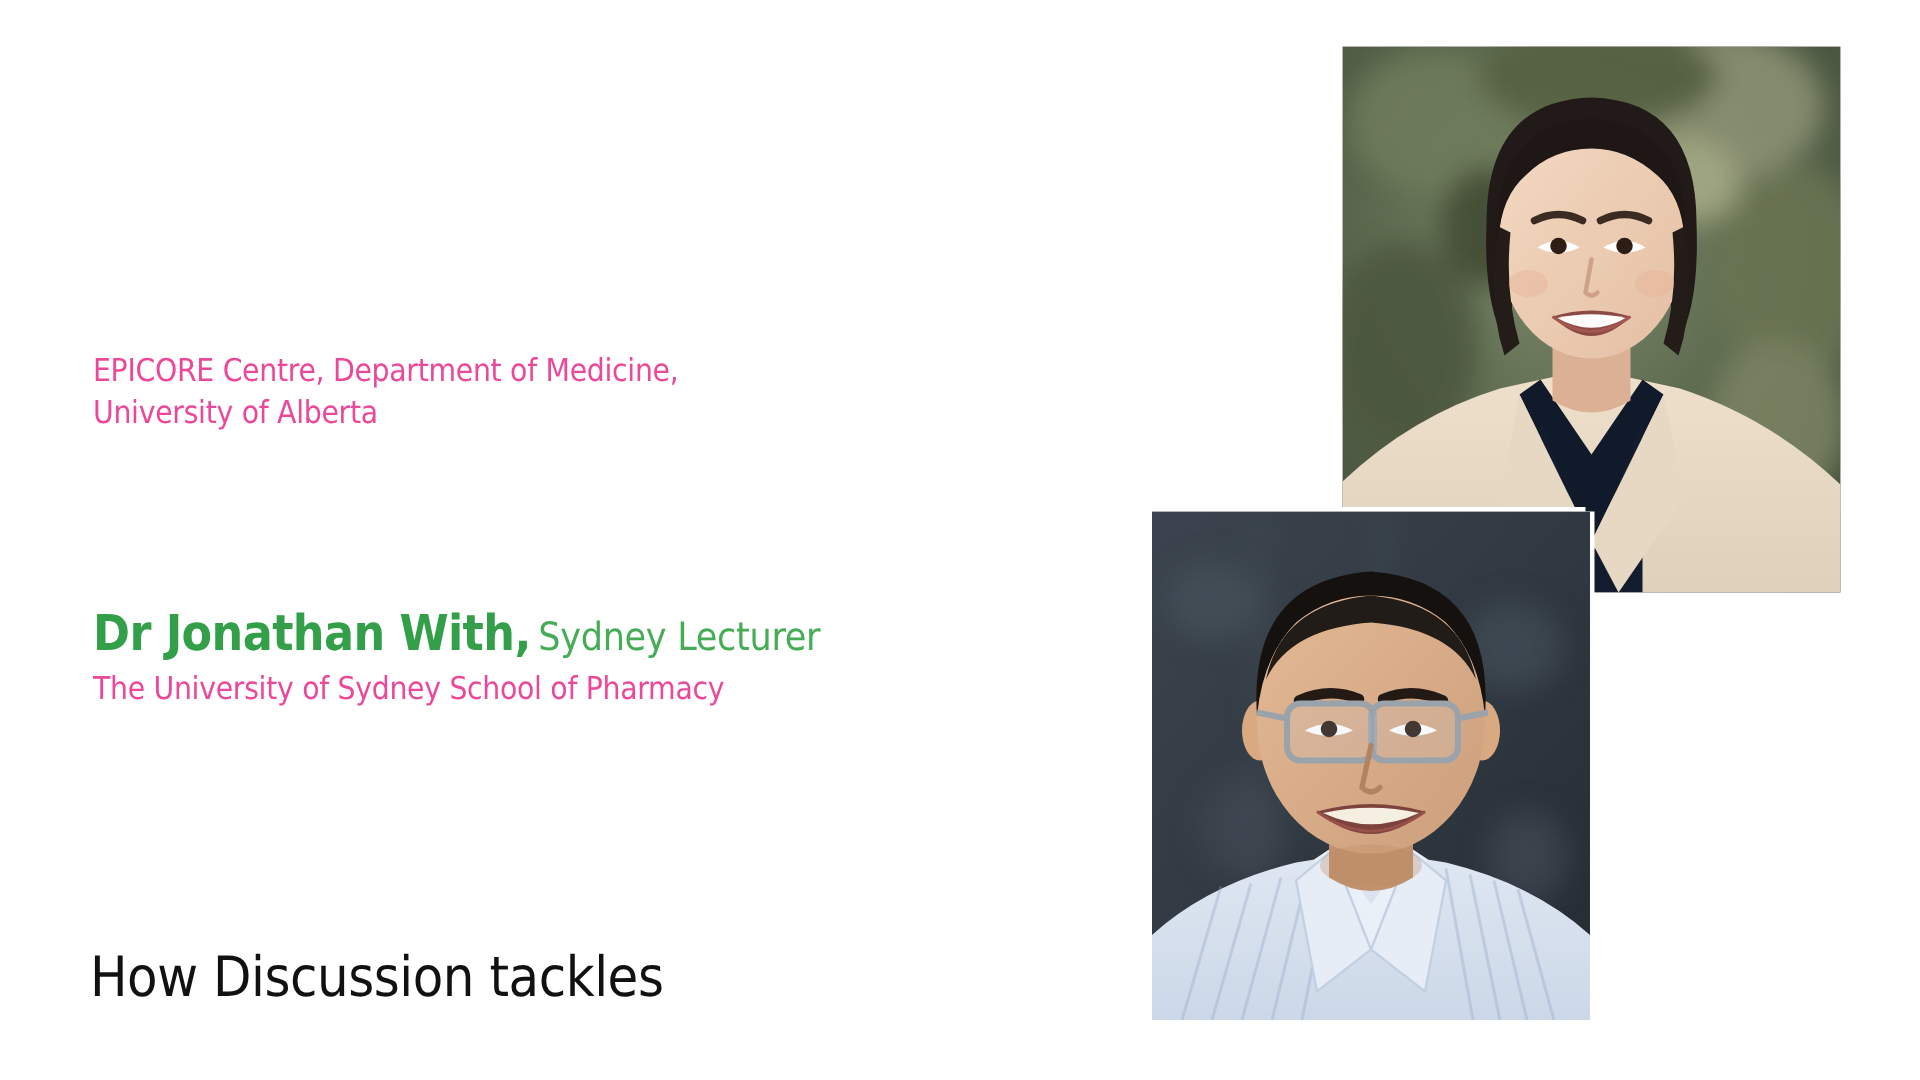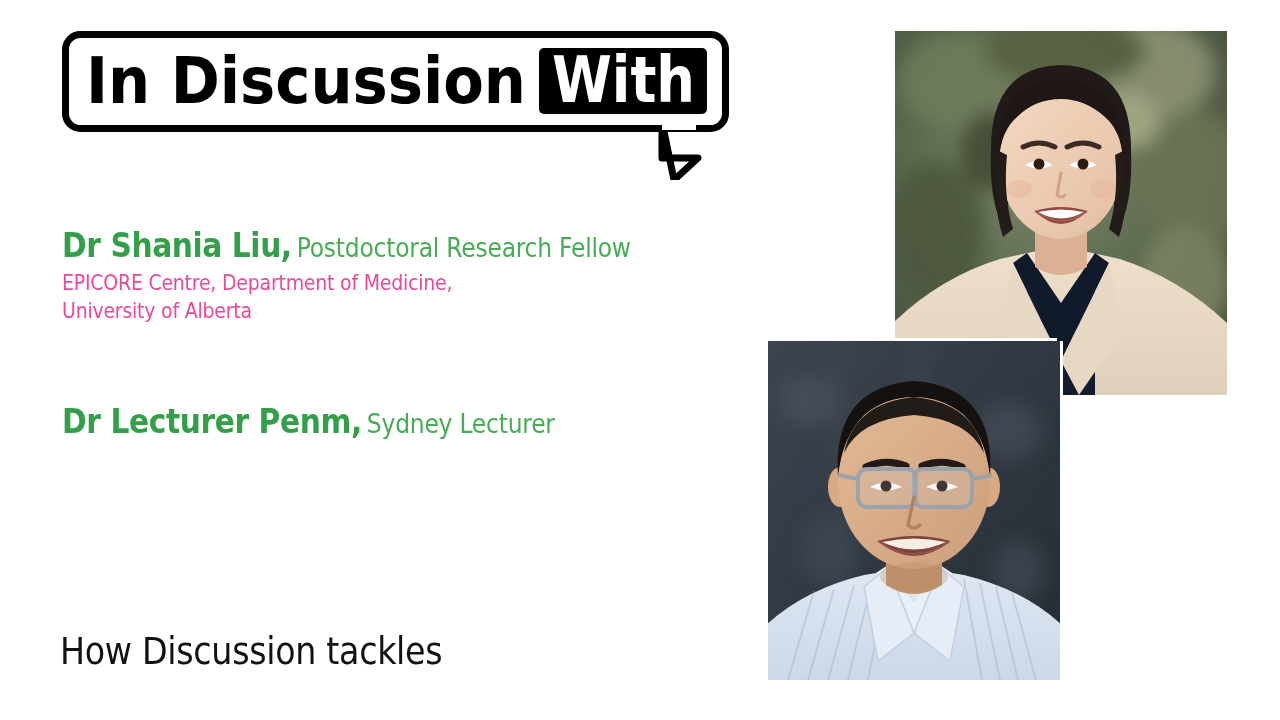--- a/index.html
+++ b/index.html
@@ -111,48 +111,31 @@
     height: 339px;
     z-index: 3;
     box-shadow: -3px -3px 0 0 #ffffff, 3px 0 0 0 #ffffff;
   }
 </style>
 </head>
 <body>
 
 <div class="stage">
 
-  <div class="logo-wrap">
-    <svg class="logo-svg" width="680" height="150" viewBox="0 0 680 150" xmlns="http://www.w3.org/2000/svg">
-
-      <path d="M600 92 L600 128 L636 128 L612 150 Z" fill="#ffffff" stroke="#000000" stroke-width="7" stroke-linejoin="round"></path>
-
-      <rect x="3.5" y="4.5" width="660" height="94" rx="15" ry="15" fill="#ffffff" stroke="#000000" stroke-width="7"></rect>
-
-      <rect x="600" y="88" width="34" height="12" fill="#ffffff"></rect>
-
-      <rect x="477" y="18" width="168" height="66" rx="5" ry="5" fill="#000000"></rect>
-
-      <text x="24" y="73" font-family="'DejaVu Sans Condensed','Liberation Sans Narrow','Liberation Sans',sans-serif" font-size="64" font-weight="700" fill="#000000" textLength="440" lengthAdjust="spacingAndGlyphs">In Discussion</text>
-      <text x="490" y="72" font-family="'DejaVu Sans Condensed','Liberation Sans Narrow','Liberation Sans',sans-serif" font-size="64" font-weight="700" fill="#ffffff" textLength="143" lengthAdjust="spacingAndGlyphs">With</text>
-    </svg>
-  </div>
 
   <div class="speaker speaker-1">
-    <p class="name-line">
-      <span class="name">Dr Shania Liu,</span><span class="role">Postdoctoral Research Fellow</span>
-    </p>
     <p class="affil">EPICORE Centre, Department of Medicine,
 University of Alberta</p>
   </div>
 
   <div class="speaker speaker-2">
     <p class="name-line">
-      <span class="name">Dr Lecturer Penm,</span><span class="role">Sydney Lecturer</span>
+      <span class="name">Dr Jonathan With,</span><span class="role">Sydney Lecturer</span>
     </p>
+    <p class="affil">The University of Sydney School of Pharmacy</p>
   </div>
 
   <div class="episode">
     <span>How Discussion tackles</span><br>
     
   </div>
 
   <div class="portrait" id="portrait-liu">
     <svg width="332" height="364" viewBox="0 0 332 364" xmlns="http://www.w3.org/2000/svg">
       <defs>

